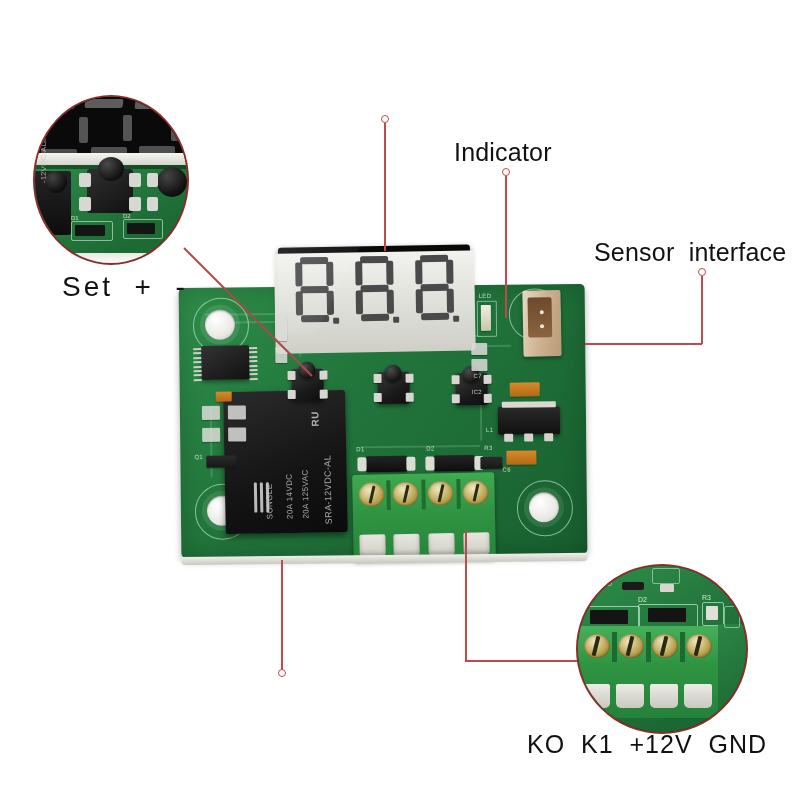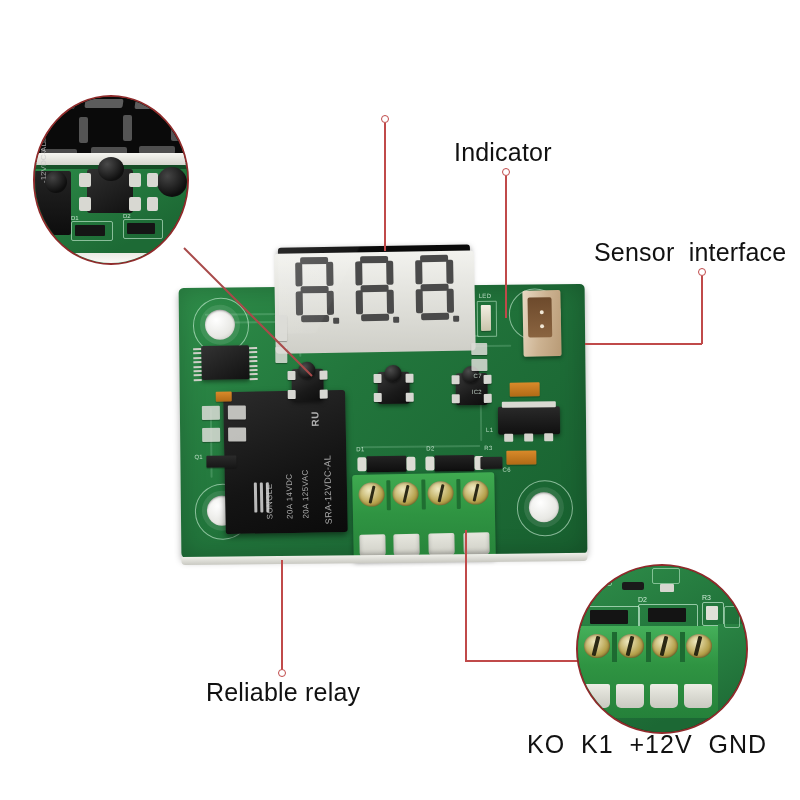--- a/index.html
+++ b/index.html
@@ -483,16 +483,16 @@
       <div style="position:absolute;left:72px;top:118px;width:28px;height:24px;background:linear-gradient(#ececE4,#c9c9c0);border-radius:2px 2px 5px 5px;"></div>
       <div style="position:absolute;left:106px;top:118px;width:28px;height:24px;background:linear-gradient(#ececE4,#c9c9c0);border-radius:2px 2px 5px 5px;"></div>
 
       <div style="position:absolute;left:140px;top:58px;width:36px;height:112px;background:linear-gradient(150deg,#2a8544,#1a6231);"></div>
       <div style="position:absolute;left:146px;top:40px;width:14px;height:20px;border:1px solid rgba(225,255,235,.5);border-radius:2px;"></div>
     </div>
   </div>
 
   <div class="label lbl-sensor">Sensor  interface</div>
   <div class="label lbl-indicator">Indicator</div>
-  <div class="label lbl-relay">Reliable relay</div>
+  <div class="label lbl-setpm">Set  +  -</div>
   <div class="label lbl-term">KO  K1  +12V  GND</div>
 
 </div>
 
 </body></html>

